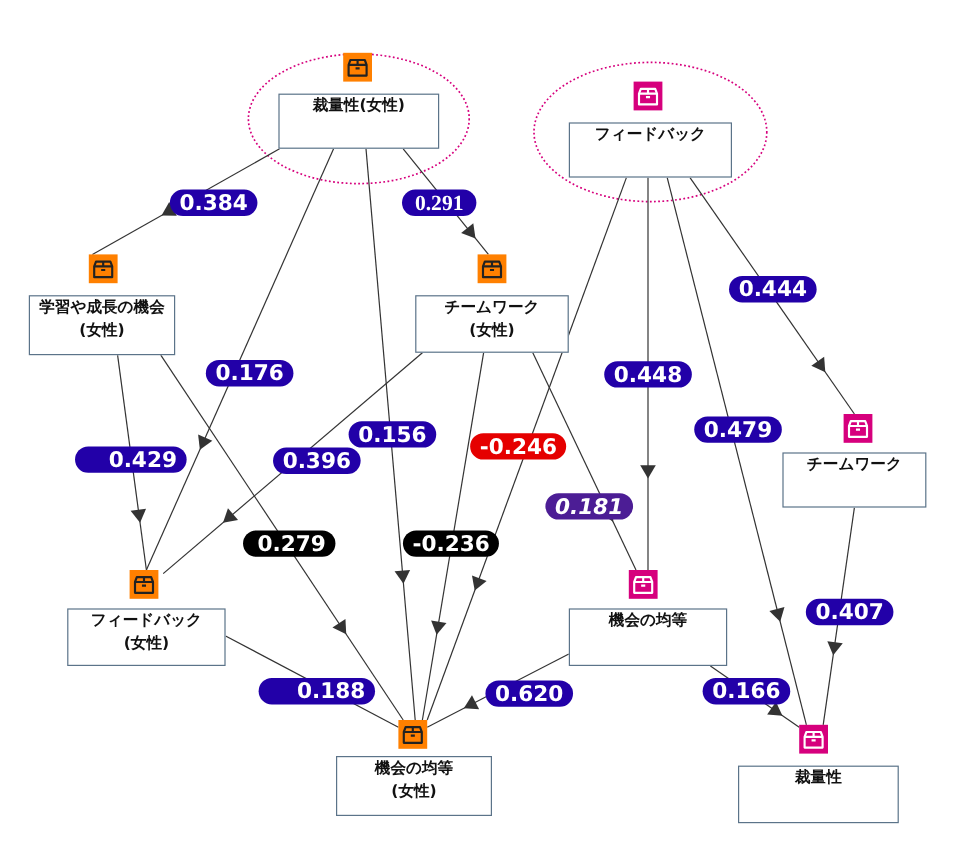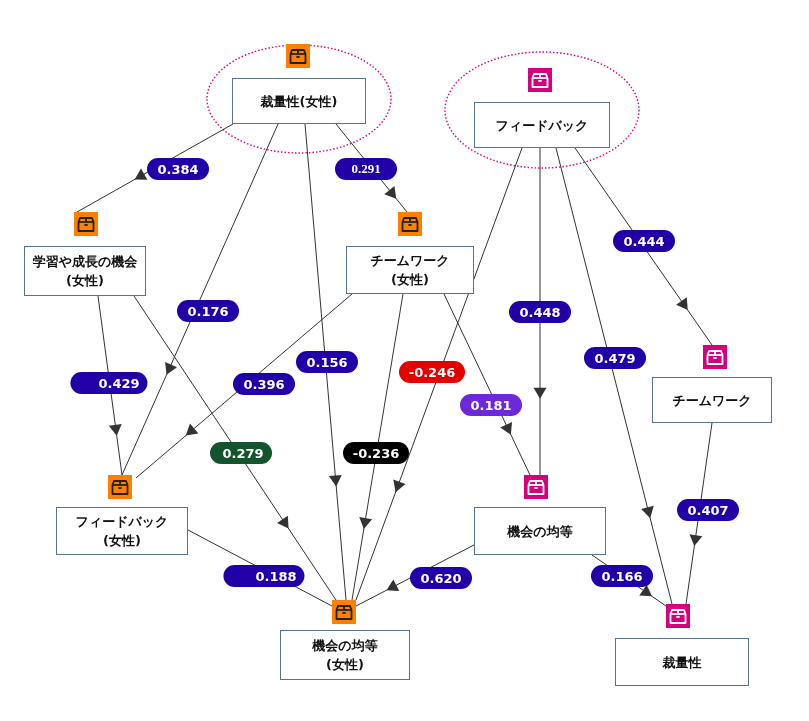--- a/index.html
+++ b/index.html
@@ -2,25 +2,25 @@
 <html><head>
 <meta charset="utf-8">
 <style>
   html, body { margin:0; padding:0; background:#ffffff; }
   body { width:809px; height:721px; position:relative; overflow:hidden;
          font-family:"DejaVu Sans", sans-serif; }
   #stage { position:absolute; left:0; top:0; width:809px; height:721px; }
   svg#edges { position:absolute; left:0; top:0; width:809px; height:721px; }
   .node-box { position:absolute; background:#ffffff; border:1px solid #5b7389;
               box-sizing:border-box; display:flex; flex-direction:column;
-              align-items:center; justify-content:center; text-align:center;
+              align-items:center; text-align:center;
               font-weight:bold; font-size:13px; color:#111111; line-height:19px; }
   .node-icon { position:absolute; width:24px; height:24px; box-sizing:border-box; }
   .edge-label { position:absolute; height:22px; border-radius:11px; color:#ffffff;
-                font-weight:bold; font-size:13px; display:flex; align-items:center;
+                font-weight:bold; font-size:18px; display:flex; align-items:center;
                 justify-content:center; box-sizing:border-box; padding:0 8px;
                 transform:translate(-50%,-50%); white-space:nowrap; }
 </style>
 </head>
 <body>
 
 <div id="stage">
   <svg id="edges" xmlns="http://www.w3.org/2000/svg">
       <ellipse cx="299" cy="99" rx="92" ry="54" fill="none" stroke="#d6007d" stroke-width="1.4" stroke-dasharray="1.5 2"></ellipse>
       <ellipse cx="542" cy="110" rx="97" ry="58" fill="none" stroke="#d6007d" stroke-width="1.4" stroke-dasharray="1.5 2"></ellipse>
@@ -145,24 +145,24 @@
           <line x1="12" y1="6" x2="12" y2="10" stroke="#ffffff" stroke-width="1.8"></line>
           <line x1="10.3" y1="13" x2="13.7" y2="13" stroke="#ffffff" stroke-width="1.8"></line>
         </svg></div>
     </div>
   <div id="labels-layer">
       <div class="edge-label" style="background: rgb(34, 0, 168); left: 178px; top: 169px; min-width: 62px;">0.384</div>
       <div class="edge-label" style="background: rgb(34, 0, 168); left: 366px; top: 169px; min-width: 62px; font-family: Liberation Serif, serif;">0.291</div>
       <div class="edge-label" style="background: rgb(34, 0, 168); left: 208px; top: 311px; min-width: 62px;">0.176</div>
       <div class="edge-label" style="background: rgb(34, 0, 168); left: 327px; top: 362px; min-width: 62px;">0.156</div>
       <div class="edge-label" style="background: rgb(34, 0, 168); left: 109px; top: 383px; min-width: 62px; padding-left: 28px;">0.429</div>
-      <div class="edge-label" style="background: #14532d; left: 241px; top: 453px; min-width: 62px; padding-left: 12px;">0.279</div>
+      <div class="edge-label" style="background: #000000; left: 241px; top: 453px; min-width: 62px; padding-left: 12px;">0.279</div>
       <div class="edge-label" style="background: rgb(34, 0, 168); left: 264px; top: 384px; min-width: 62px;">0.396</div>
       <div class="edge-label" style="background: #000000; left: 376px; top: 453px; min-width: 66px;">-0.236</div>
-      <div class="edge-label" style="background: #6d28d9; left: 491px; top: 405px; min-width: 62px;">0.181</div>
+      <div class="edge-label" style="background: #4c1d95; left: 491px; top: 422px; min-width: 62px; font-style: italic;">0.181</div>
       <div class="edge-label" style="background: rgb(229, 0, 0); left: 432px; top: 372px; min-width: 66px;">-0.246</div>
       <div class="edge-label" style="background: rgb(34, 0, 168); left: 540px; top: 312px; min-width: 62px;">0.448</div>
       <div class="edge-label" style="background: rgb(34, 0, 168); left: 615px; top: 358px; min-width: 62px;">0.479</div>
       <div class="edge-label" style="background: rgb(34, 0, 168); left: 644px; top: 241px; min-width: 62px;">0.444</div>
       <div class="edge-label" style="background: rgb(34, 0, 168); left: 708px; top: 510px; min-width: 62px;">0.407</div>
       <div class="edge-label" style="background: rgb(34, 0, 168); left: 264px; top: 576px; min-width: 62px; padding-left: 32px;">0.188</div>
       <div class="edge-label" style="background: rgb(34, 0, 168); left: 441px; top: 578px; min-width: 62px;">0.620</div>
       <div class="edge-label" style="background: rgb(34, 0, 168); left: 622px; top: 576px; min-width: 62px;">0.166</div>
     </div>
 </div>

